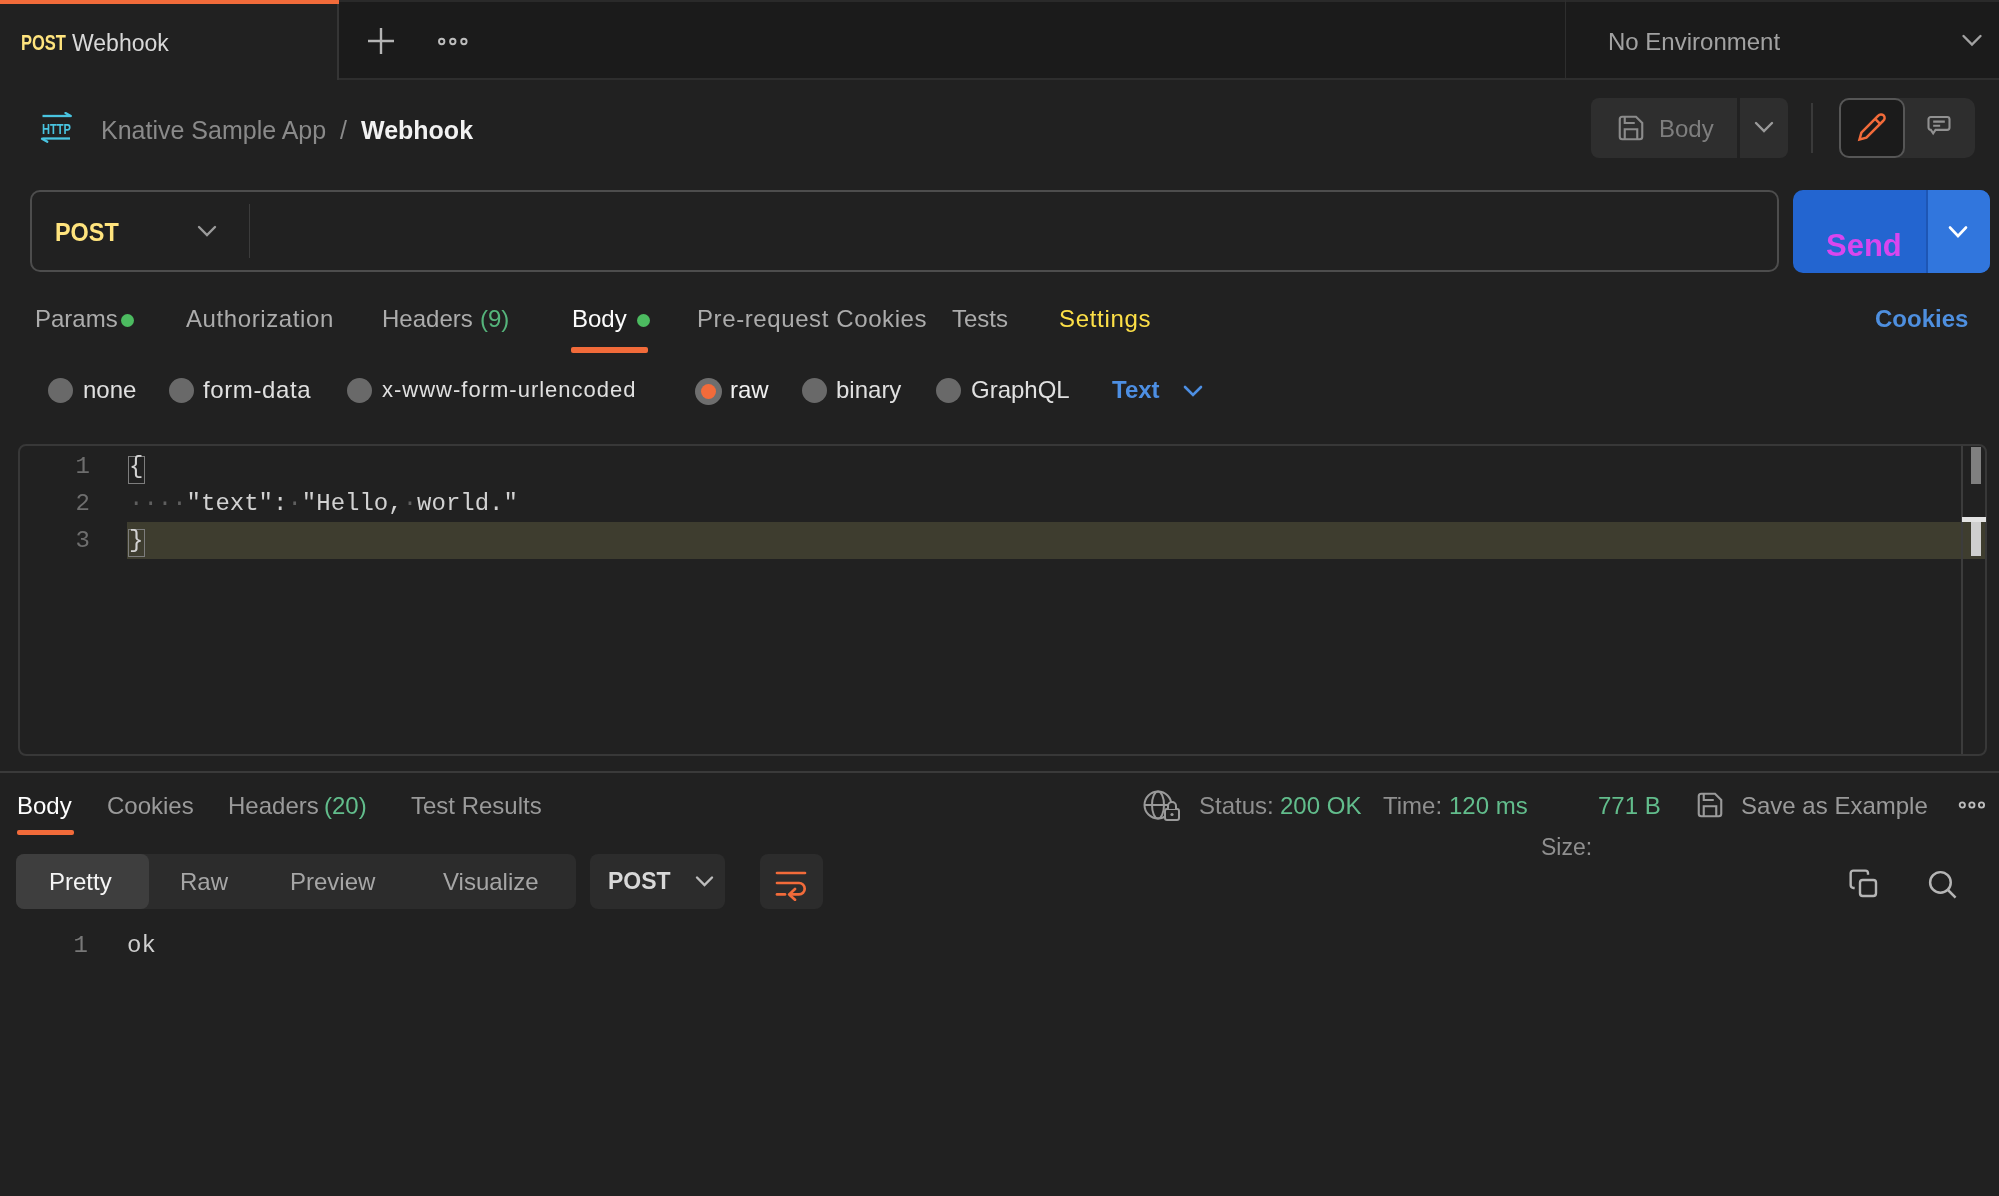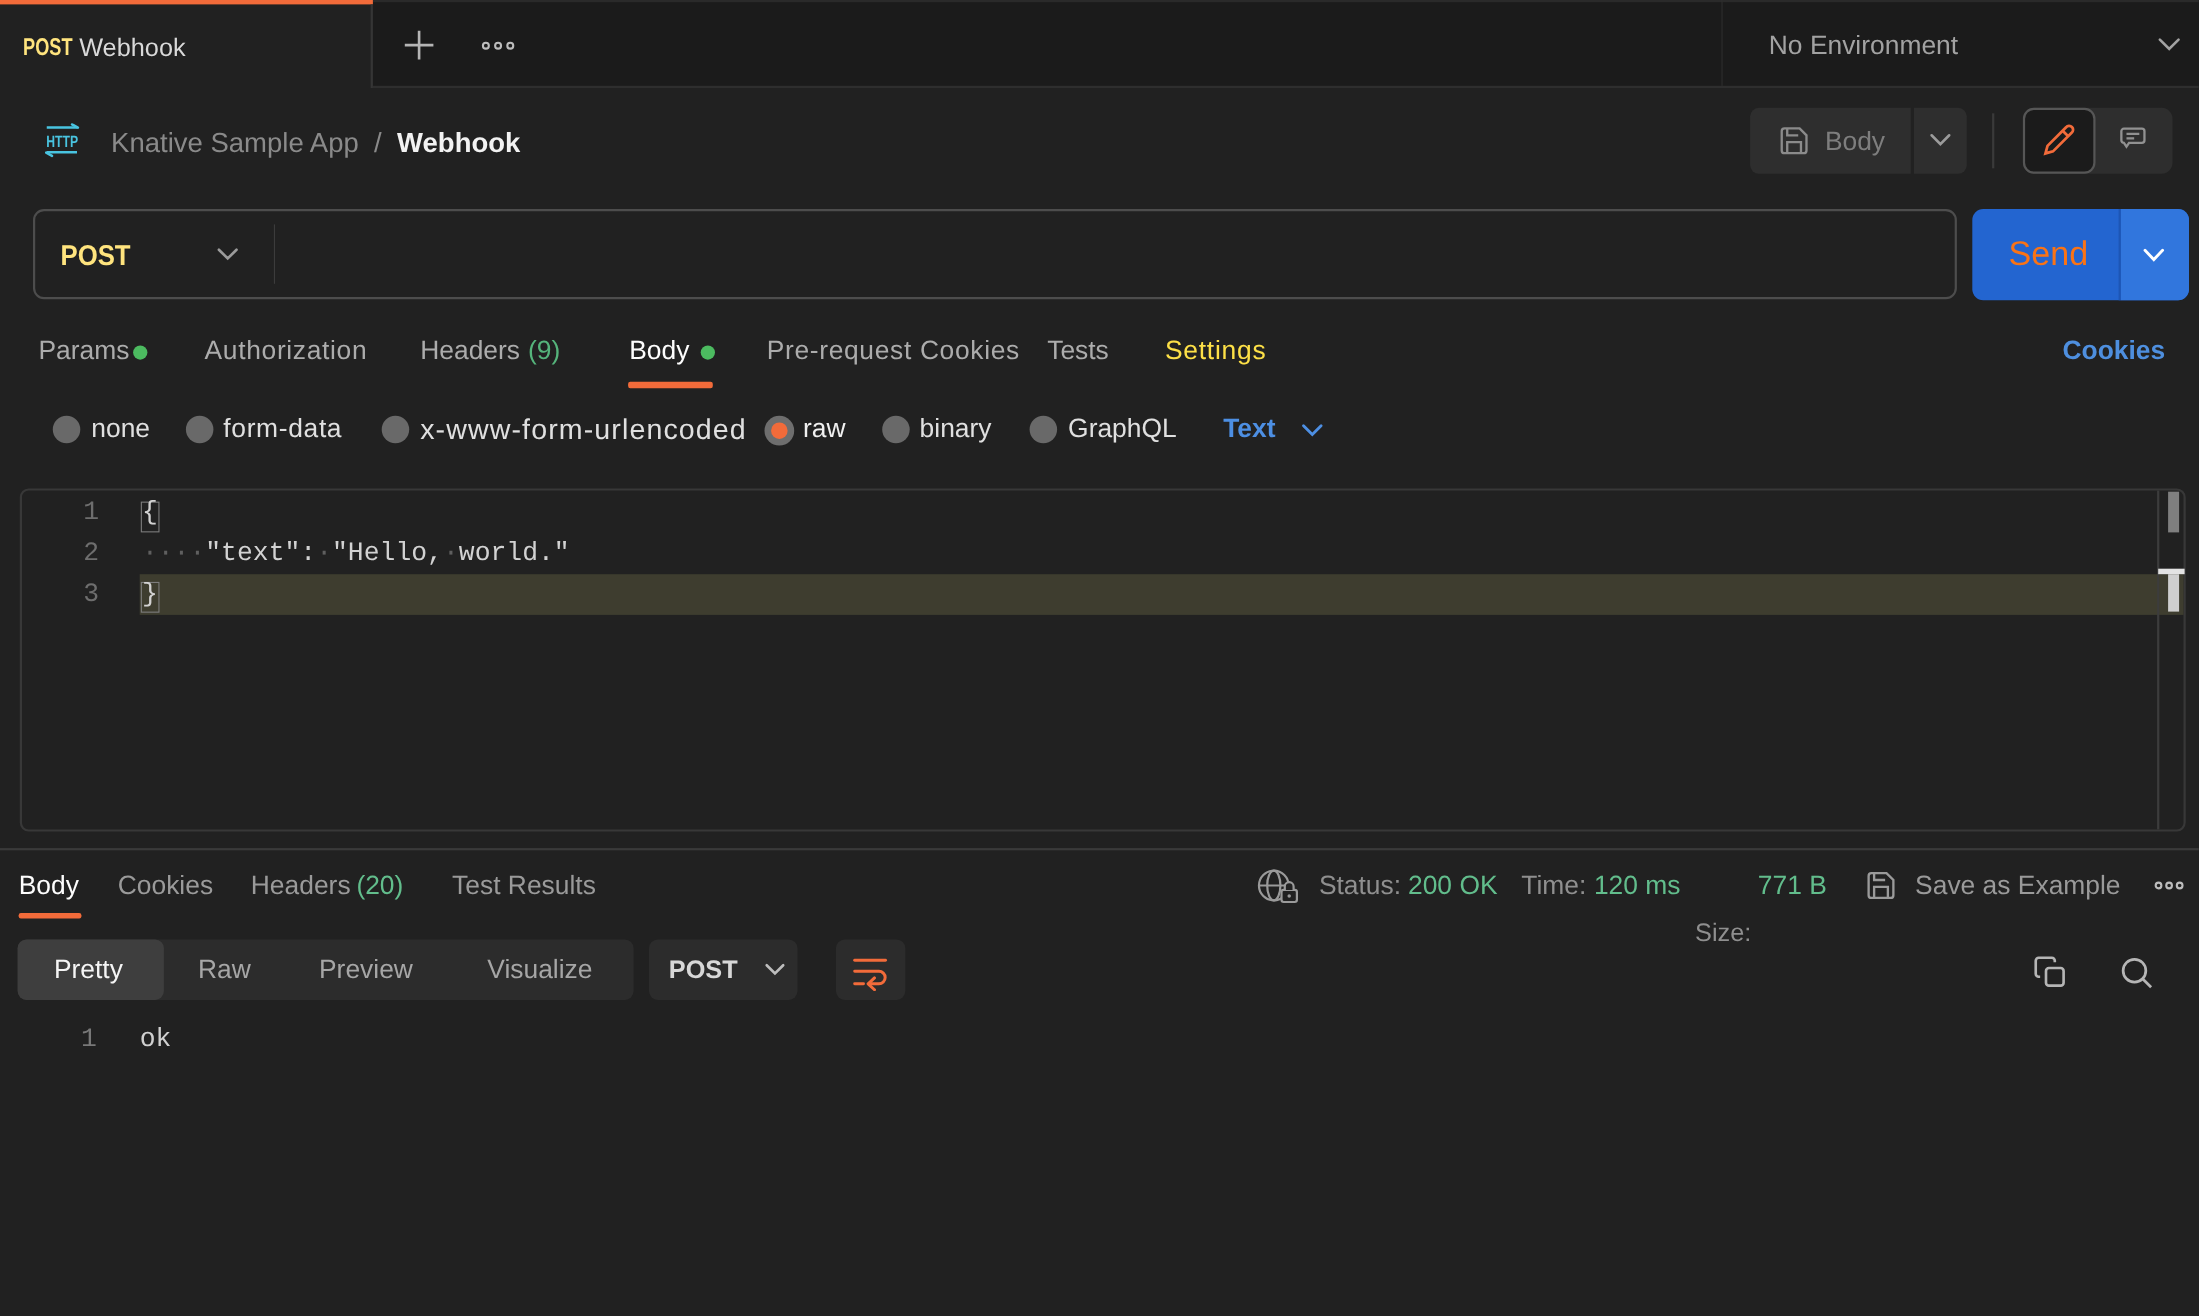--- a/index.html
+++ b/index.html
@@ -72,21 +72,21 @@
   <div class="t" style="left:30px;top:190px;width:1749px;height:82px;border:2px solid #4d4d4d;border-radius:10px;box-sizing:border-box;"></div>
   <span class="t" style="left:55px;top:217px;height:30px;line-height:30px;font-size:26px;font-weight:bold;color:#ffe47e;transform:scaleX(.9);transform-origin:0 0;">POST</span>
   <svg style="left:196px;top:224px;" width="22" height="15" viewBox="0 0 22 15">
     <path d="M3 3 L11 11 L19 3" stroke="#9b9b9b" stroke-width="2.4" fill="none" stroke-linecap="round"></path>
   </svg>
   <div class="t" style="left:249px;top:204px;width:1px;height:54px;background:#3c3c3c;"></div>
 
   <div class="t" style="left:1793px;top:190px;width:197px;height:83px;background:#2365d0;border-radius:10px;"></div>
   <div class="t" style="left:1928px;top:190px;width:62px;height:83px;background:#3176dd;border-radius:0 10px 10px 0;"></div>
   <div class="t" style="left:1926px;top:190px;width:2px;height:83px;background:#1d56b5;"></div>
-  <span class="t" style="left:1826px;top:213px;font-size:31px;font-weight:400;color:#f97316;">Send</span>
+  <span class="t" style="left:1826px;top:228px;font-size:31px;font-weight:700;color:#d946ef;">Send</span>
   <svg style="left:1946px;top:224px;" width="24" height="17" viewBox="0 0 24 17">
     <path d="M4 3.5 L12 12 L20 3.5" stroke="#fff" stroke-width="2.6" fill="none" stroke-linecap="round"></path>
   </svg>
 
   <span class="t" style="left:35px;top:304px;height:30px;line-height:30px;font-size:24px;color:#acacac;">Params</span>
   <div class="t" style="left:121px;top:314px;width:13px;height:13px;border-radius:50%;background:#4cbb60;"></div>
   <span class="t" style="left:186px;top:304px;height:30px;line-height:30px;font-size:24px;letter-spacing:.6px;color:#acacac;">Authorization</span>
   <span class="t" style="left:382px;top:304px;height:30px;line-height:30px;font-size:24px;color:#acacac;">Headers</span>
   <span class="t" style="left:480px;top:304px;height:30px;line-height:30px;font-size:24px;color:#55b47b;">(9)</span>
   <span class="t" style="left:572px;top:304px;height:30px;line-height:30px;font-size:24px;color:#fdfdfd;">Body</span>
@@ -95,21 +95,21 @@
   <span class="t" style="left:697px;top:304px;height:30px;line-height:30px;font-size:24px;letter-spacing:.6px;color:#acacac;">Pre-request Cookies</span>
   <span class="t" style="left:952px;top:304px;height:30px;line-height:30px;font-size:24px;color:#acacac;">Tests</span>
   <span class="t" style="left:1059px;top:304px;height:30px;line-height:30px;font-size:24px;letter-spacing:.7px;color:#fde047;">Settings</span>
   <span class="t" style="left:1875px;top:304px;height:30px;line-height:30px;font-size:24px;font-weight:600;color:#4e8fdf;">Cookies</span>
 
   <div class="t" style="left:48px;top:378px;width:25px;height:25px;border-radius:50%;background:#696969;"></div>
   <span class="t" style="left:83px;top:375px;height:30px;line-height:30px;font-size:24px;color:#e0e0e0;">none</span>
   <div class="t" style="left:169px;top:378px;width:25px;height:25px;border-radius:50%;background:#696969;"></div>
   <span class="t" style="left:203px;top:375px;height:30px;line-height:30px;font-size:24px;letter-spacing:.6px;color:#e0e0e0;">form-data</span>
   <div class="t" style="left:347px;top:378px;width:25px;height:25px;border-radius:50%;background:#696969;"></div>
-  <span class="t" style="left:382px;top:375px;height:30px;line-height:30px;font-size:26px;letter-spacing:1px;color:#e0e0e0;">x-www-form-urlencoded</span>
+  <span class="t" style="left:382px;top:375px;height:30px;line-height:30px;font-size:22px;letter-spacing:1px;color:#e0e0e0;">x-www-form-urlencoded</span>
   <div class="t" style="left:695px;top:378px;width:27px;height:27px;border-radius:50%;background:#6e6e6e;"></div>
   <div class="t" style="left:701px;top:384px;width:15px;height:15px;border-radius:50%;background:#f26b3a;"></div>
   <span class="t" style="left:730px;top:375px;height:30px;line-height:30px;font-size:24px;color:#f0f0f0;">raw</span>
   <div class="t" style="left:802px;top:378px;width:25px;height:25px;border-radius:50%;background:#696969;"></div>
   <span class="t" style="left:836px;top:375px;height:30px;line-height:30px;font-size:24px;color:#e0e0e0;">binary</span>
   <div class="t" style="left:936px;top:378px;width:25px;height:25px;border-radius:50%;background:#696969;"></div>
   <span class="t" style="left:971px;top:375px;height:30px;line-height:30px;font-size:24px;color:#e0e0e0;">GraphQL</span>
   <span class="t" style="left:1112px;top:375px;height:30px;line-height:30px;font-size:24px;font-weight:600;color:#4d8fe3;">Text</span>
   <svg style="left:1182px;top:384px;" width="22" height="15" viewBox="0 0 22 15">
     <path d="M3 3 L11 11 L19 3" stroke="#4d8fe3" stroke-width="2.6" fill="none" stroke-linecap="round"></path>

